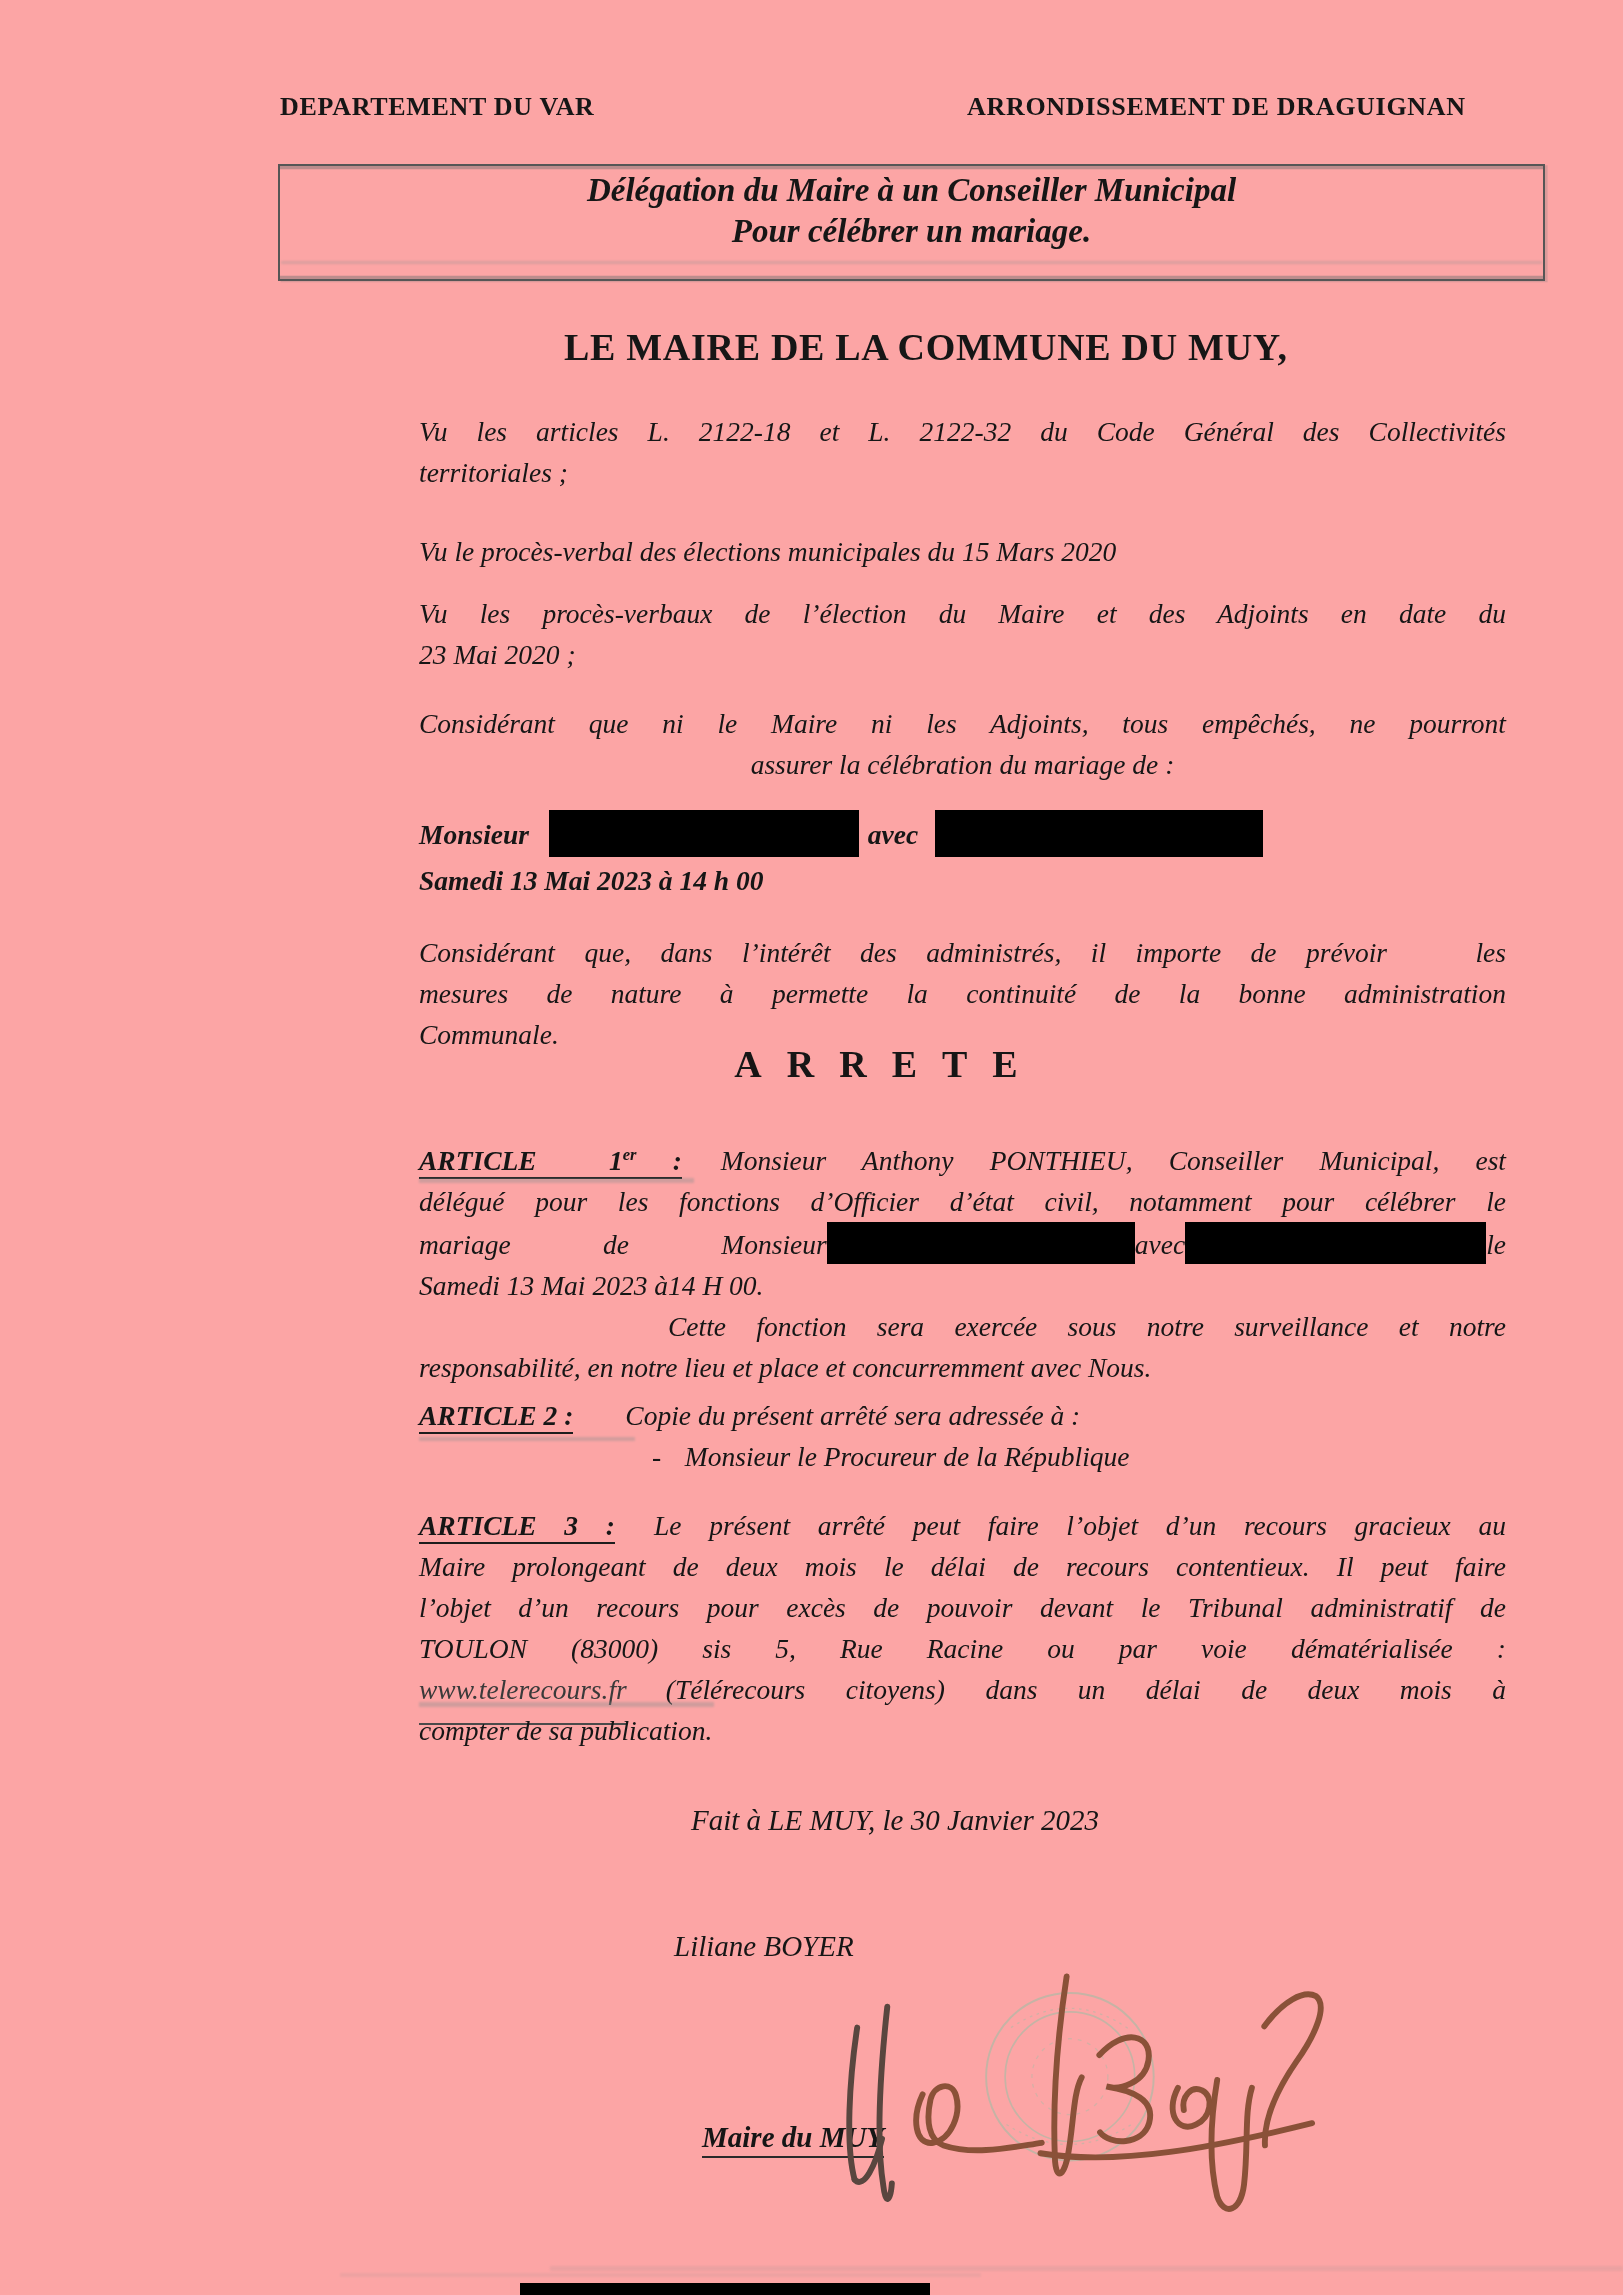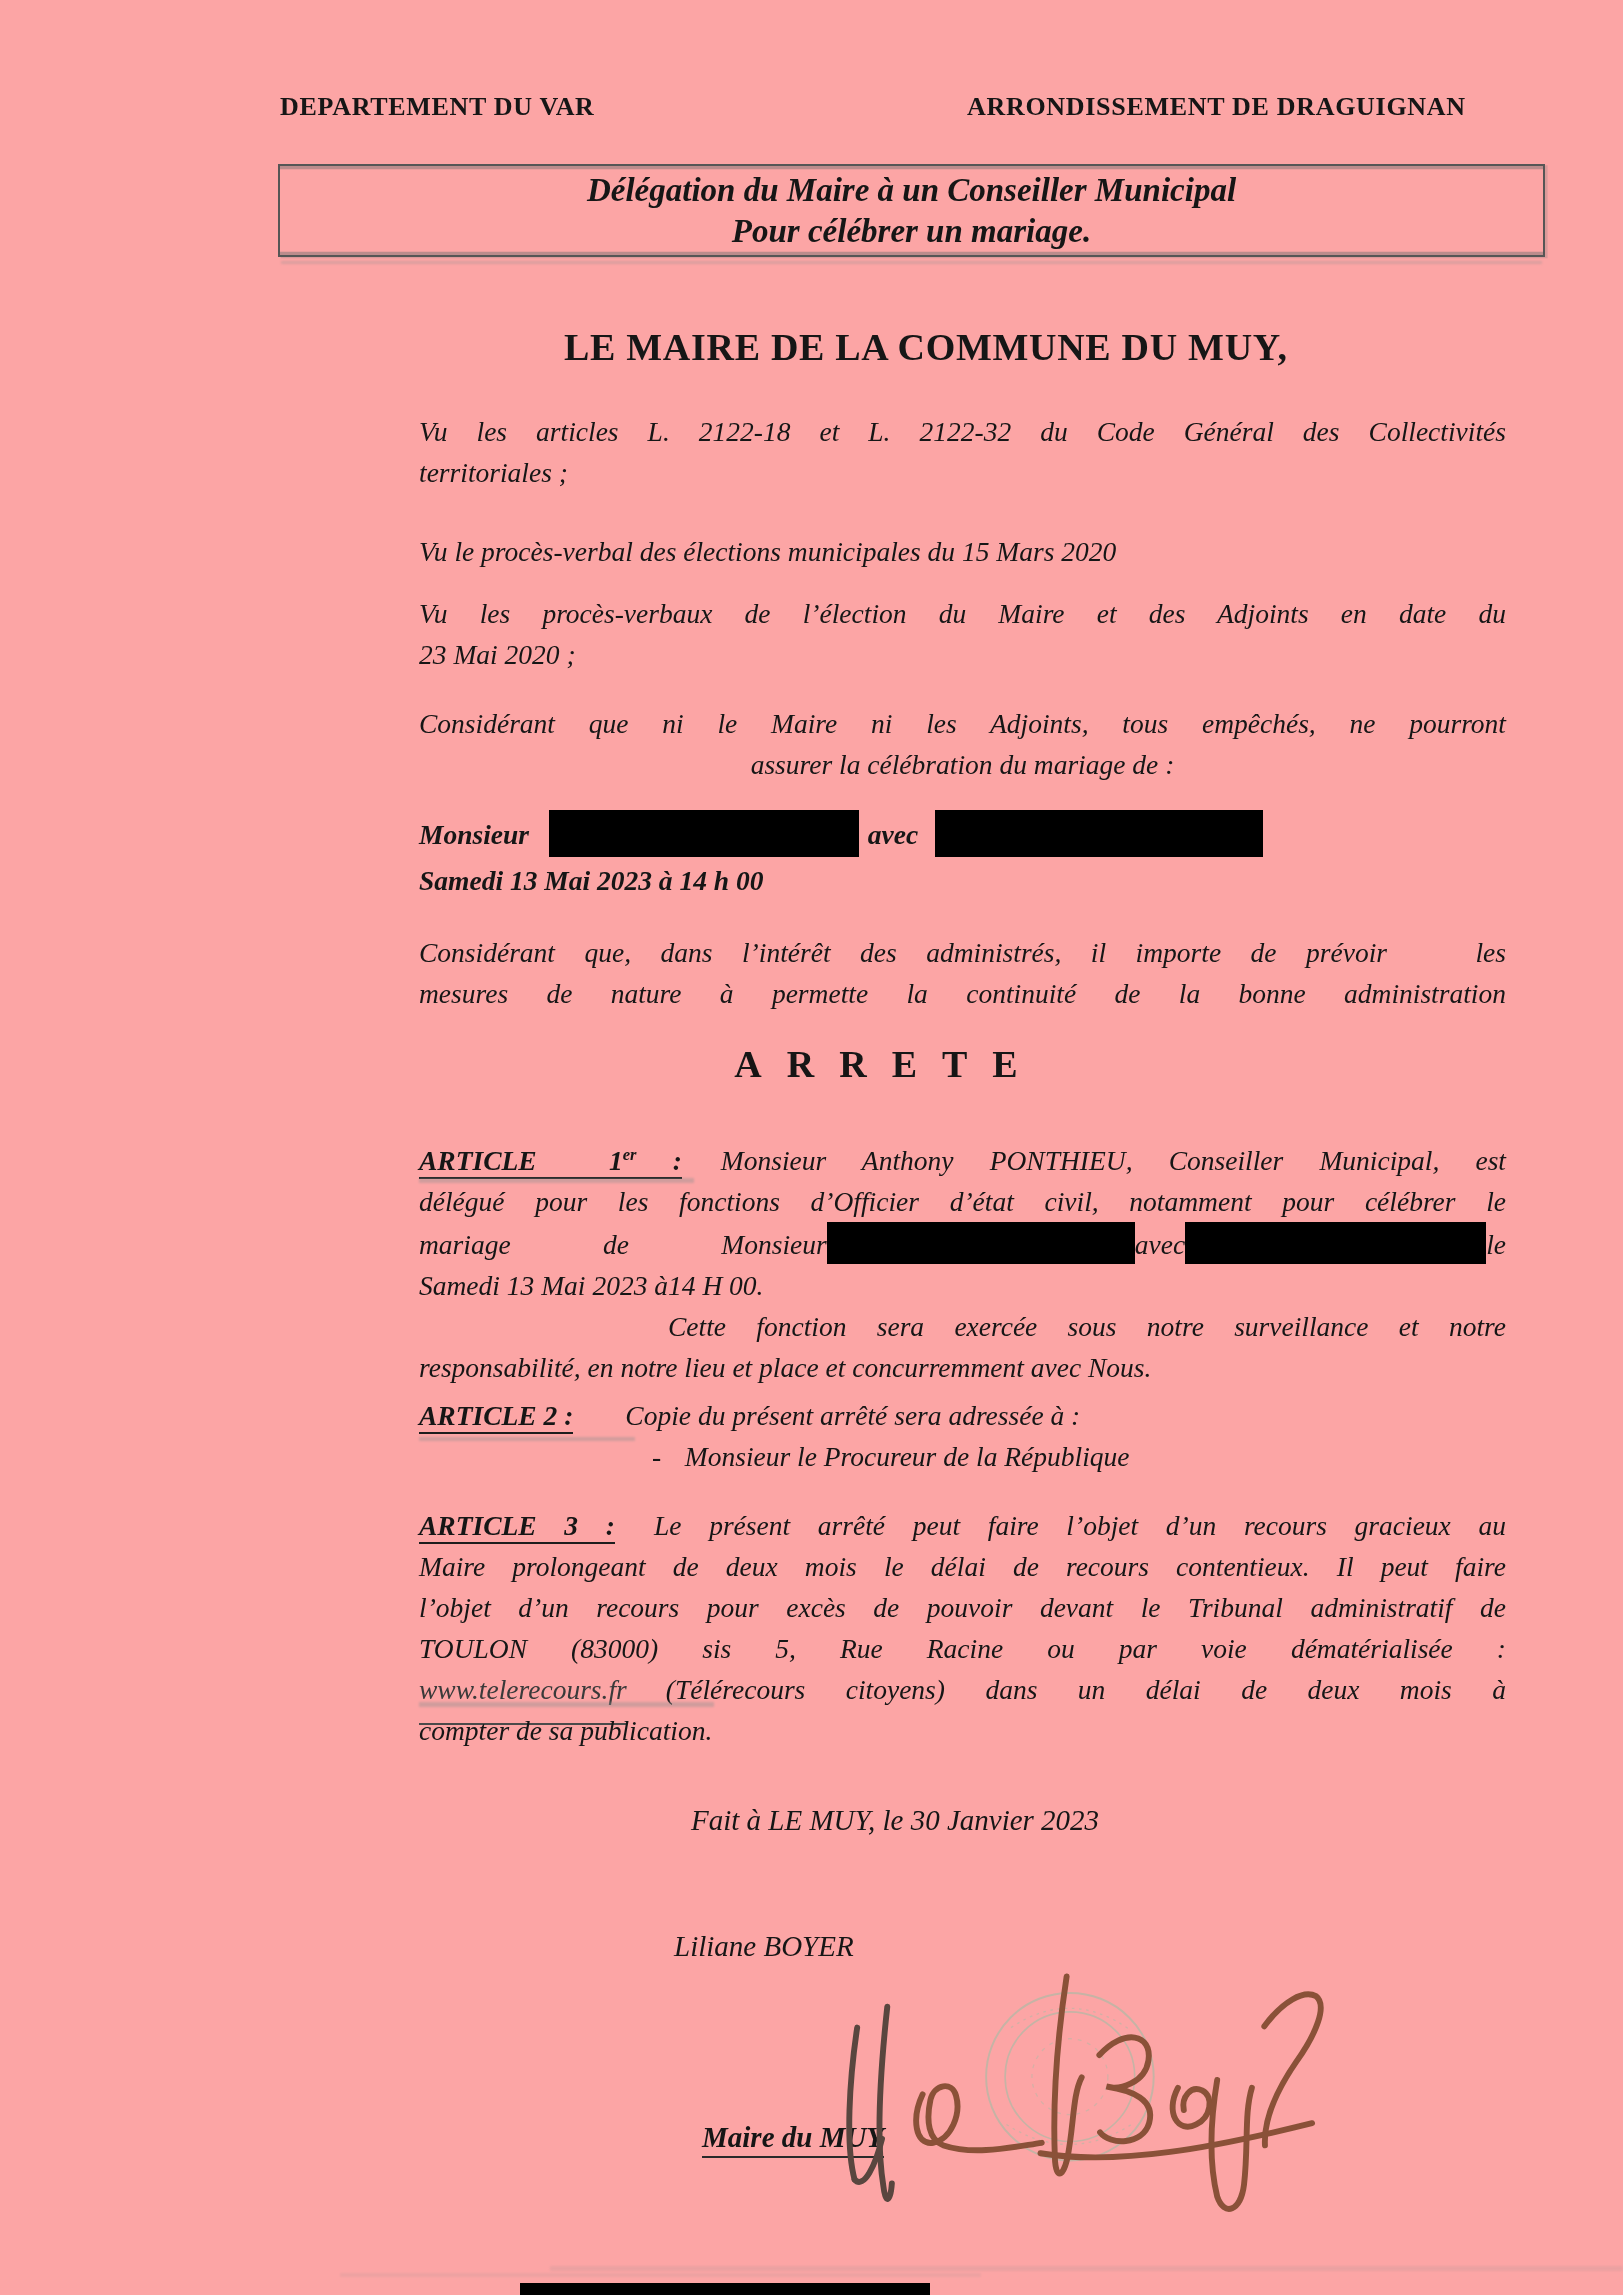--- a/index.html
+++ b/index.html
@@ -6,21 +6,21 @@
   .page{
     position:relative;width:1623px;height:2295px;background:#fca5a5;
     font-family:"Liberation Serif","DejaVu Serif",serif;color:#161616;overflow:hidden;
   }
   
   .hdr{position:absolute;top:92px;font-weight:bold;font-size:26px;letter-spacing:0.7px;white-space:nowrap;}
   .hdr-left{left:280px;}
   .hdr-right{left:967px;}
   
   .tbox{
-    position:absolute;left:278px;top:164px;width:1267px;height:93px;box-sizing:border-box;
+    position:absolute;left:278px;top:164px;width:1267px;height:117px;box-sizing:border-box;
     border:2px solid #565656;
     box-shadow:inset 0 3.3px 0 rgba(110,110,110,.45), inset 0 -3.3px 0 rgba(110,110,110,.45), 2.6px 1.3px 0 rgba(120,120,120,.25);
     text-align:center;font-weight:bold;font-style:italic;font-size:33px;line-height:41px;padding-top:3.9px;
   }
   
   .blk{position:absolute;left:419px;width:1087px;}
   .line{font-style:italic;font-size:27.5px;line-height:41px;}
   .just{text-align:justify;text-align-last:justify;}
   .ctr{text-align:center;}
   .b{font-weight:bold;}
@@ -93,20 +93,21 @@
   <div class="blk" style="top:810px">
     <div class="line" style="line-height:50px">
       <span class="b">Monsieur</span><span class="redact r-top1"></span><span class="b avec-gap">avec</span><span class="redact r-top2"></span>
     </div>
     <div class="line b">Samedi 13 Mai 2023 à 14 h 00</div>
   </div>
 
   <div class="blk" style="top:932px">
     <div class="line just">Considérant que, dans l’intérêt des administrés, il importe de prévoir&nbsp;&nbsp; les</div>
     <div class="line just">mesures de nature à permette la continuité de la bonne administration</div>
+    <div class="line">Communale.</div>
   </div>
 
   <div class="arrete">ARRETE</div>
 
   <div class="blk" style="top:1134px">
     <div class="line just">
       <span class="alabel"><span>ARTICLE&nbsp;&nbsp;1</span><sup>er</sup><span> :</span></span><span class="sp60"></span><span>Monsieur Anthony PONTHIEU, Conseiller Municipal, est</span>
     </div>
     <div class="line just">délégué pour les fonctions d’Officier d’état civil, notamment pour célébrer le</div>
     <div class="line just">

